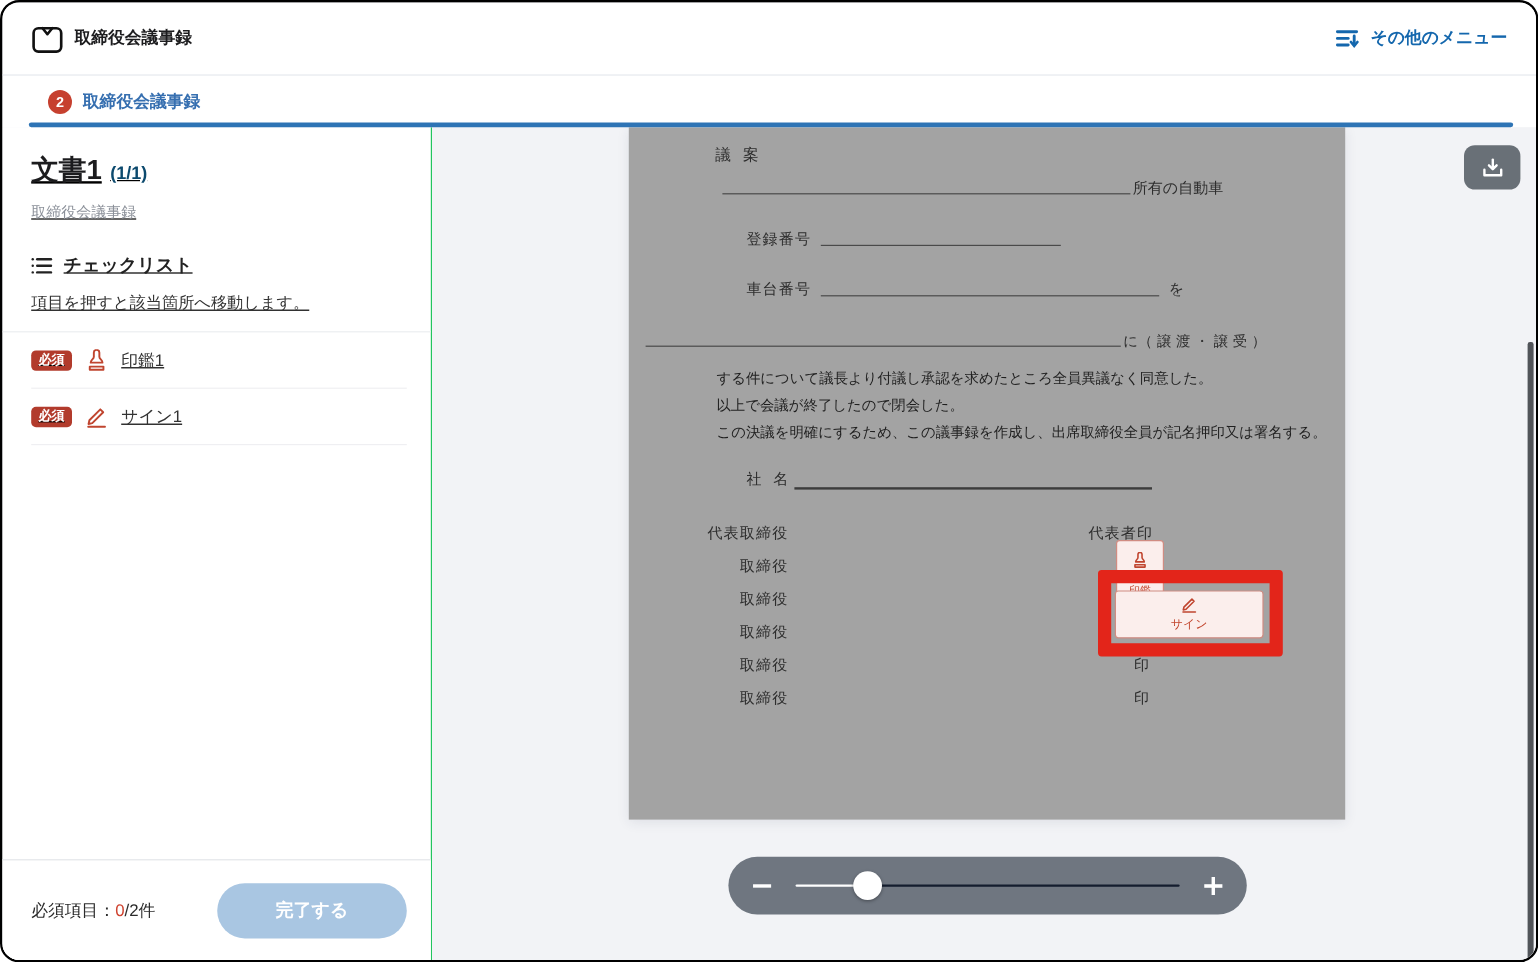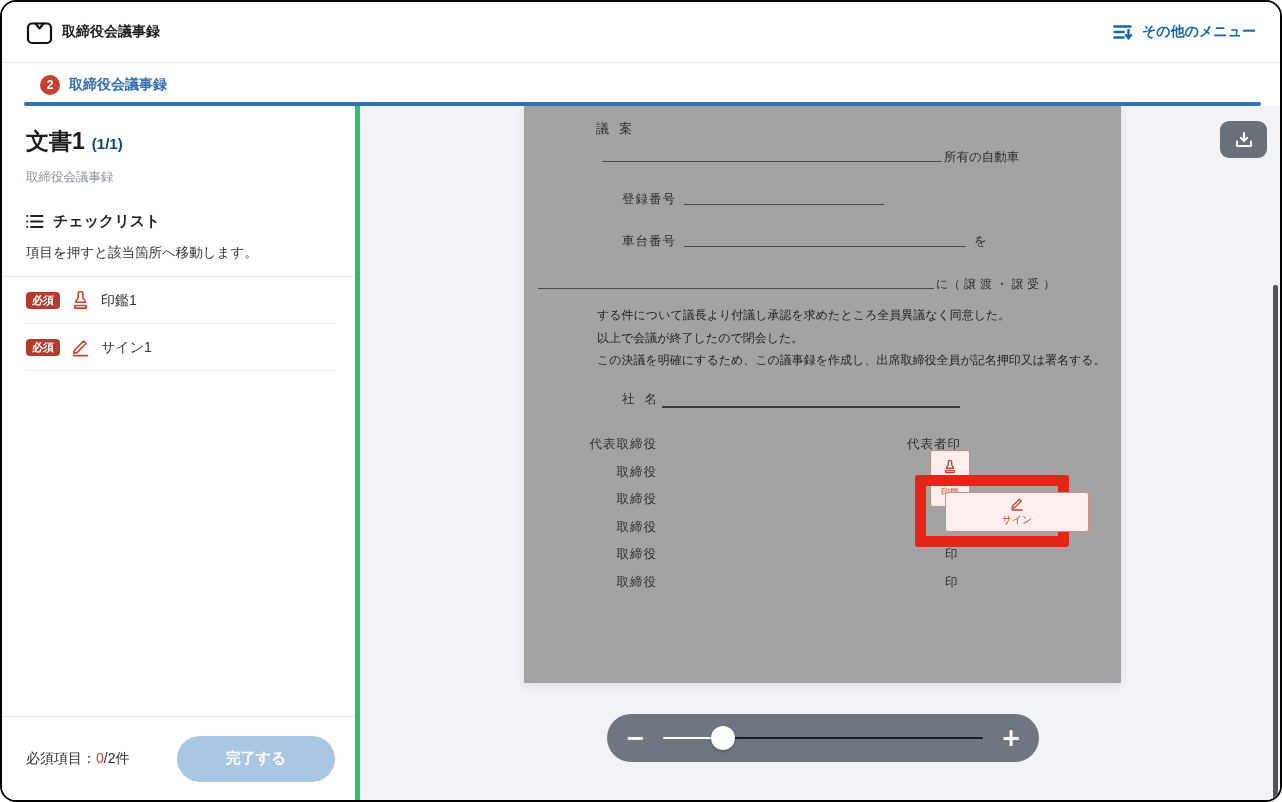--- a/index.html
+++ b/index.html
@@ -32,21 +32,21 @@
     display:flex; align-items:center; justify-content:center; margin-right:9px;
   }
   .step-label { font-size:14px; font-weight:bold; color:#366fb0; }
   .step-underline {
     position:absolute; left:22px; right:19px; bottom:0; height:4px;
     background:#2e74b5; border-radius:2px;
   }
   
   .sidebar {
     position:absolute; left:0; top:104px; width:358px; bottom:0;
-    background:#fff; border-right:5px solid #22c55e; z-index:10;
+    background:#fff; border-right:1px solid #22c55e; z-index:10;text-decoration:underline;
   }
   .doc-head { padding:20px 24px 0 24px; }
   .doc-title-row { display:flex; align-items:baseline; gap:7px; }
   .doc-title { font-size:23px; font-weight:bold; color:#1c1c1e; }
   .doc-count { font-size:15px; font-weight:bold; color:#0c4a6e; }
   .doc-subtitle { margin-top:12px; font-size:12.5px; color:#8b9099; }
   .cl-header { display:flex; align-items:center; gap:9px; padding:26px 24px 0 24px; }
   .cl-title { font-size:15px; font-weight:bold; color:#222; }
   .cl-hint { padding:13px 24px 14px 24px; font-size:13.5px; color:#333; }
   .divider-full { border-bottom:1px solid #eceef1; }
@@ -92,25 +92,24 @@
     cursor:pointer;
   }
   .stamp-field .f-label, .sign-field .f-label {
     font-family:"Liberation Sans", sans-serif; font-size:9px; color:#c2452d;
   }
   .highlight-frame {
     position:absolute; left:391px; top:369px; width:154px; height:72px;
     border:11px solid #e3251a; border-radius:3px; z-index:7; background:transparent;
   }
   .sign-field {
-    position:absolute; left:405px; top:386px; width:144px; height:40px;
+    position:absolute; left:405px; top:386px; width:124px; height:40px;
     background:#fbeeec; border:1px solid #d08c82; border-radius:3px; z-index:8;
     display:flex; flex-direction:column; align-items:center; justify-content:center; gap:2px;
     cursor:pointer;
-    margin-left:16px;
   }
   .sign-field .f-label { font-size:10px; }
   
   .download-btn {
     position:absolute; left:1218px; top:119px; width:47px; height:37px;
     background:#697077; border:none; border-radius:9px; z-index:20; cursor:pointer;
     display:flex; align-items:center; justify-content:center;
   }
   .zoom-pill {
     position:absolute; left:605px; top:712px; width:432px; height:48px;

